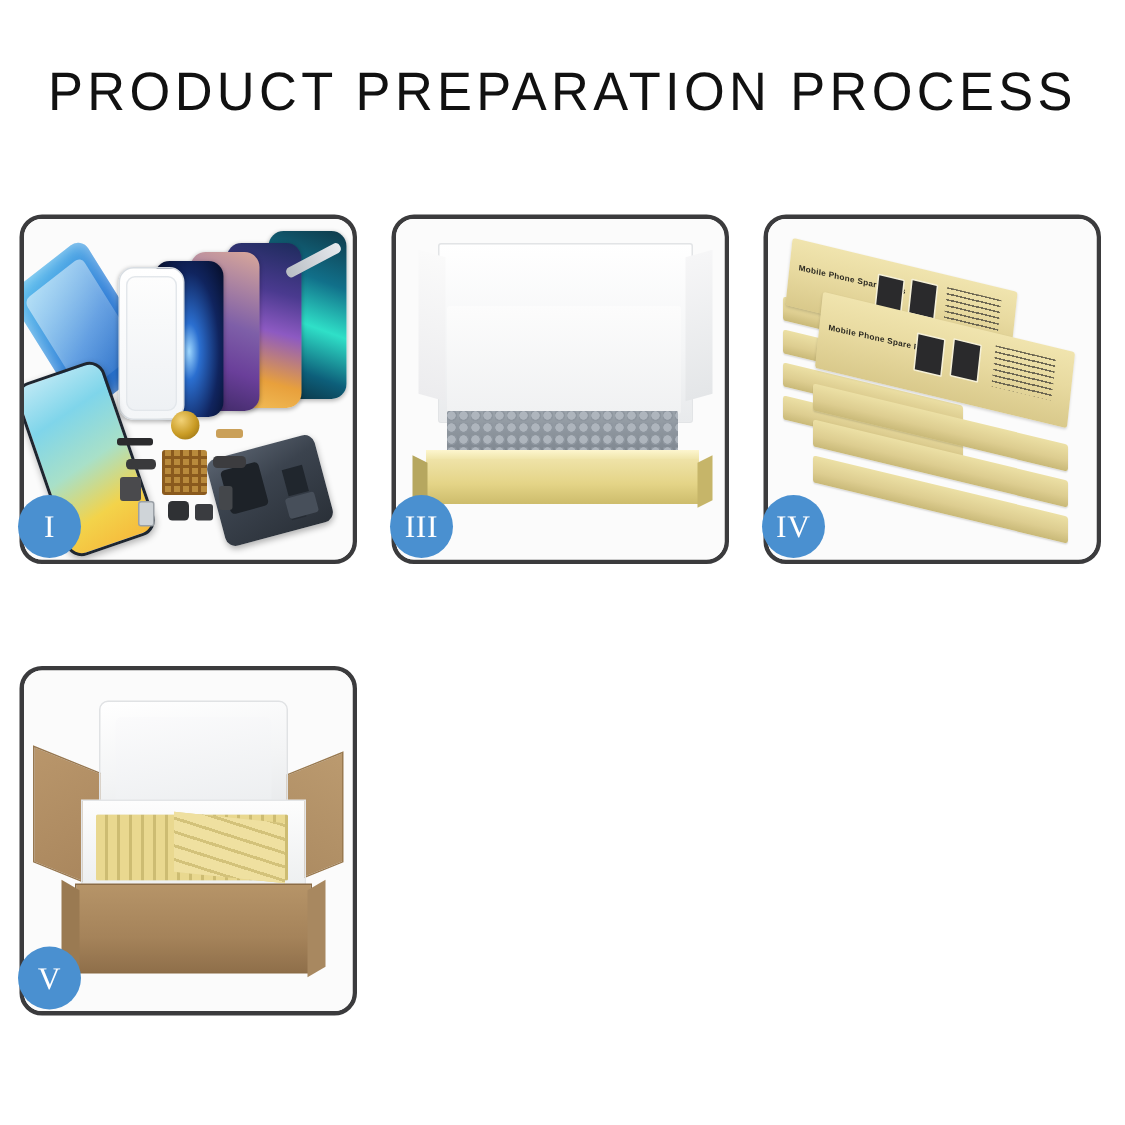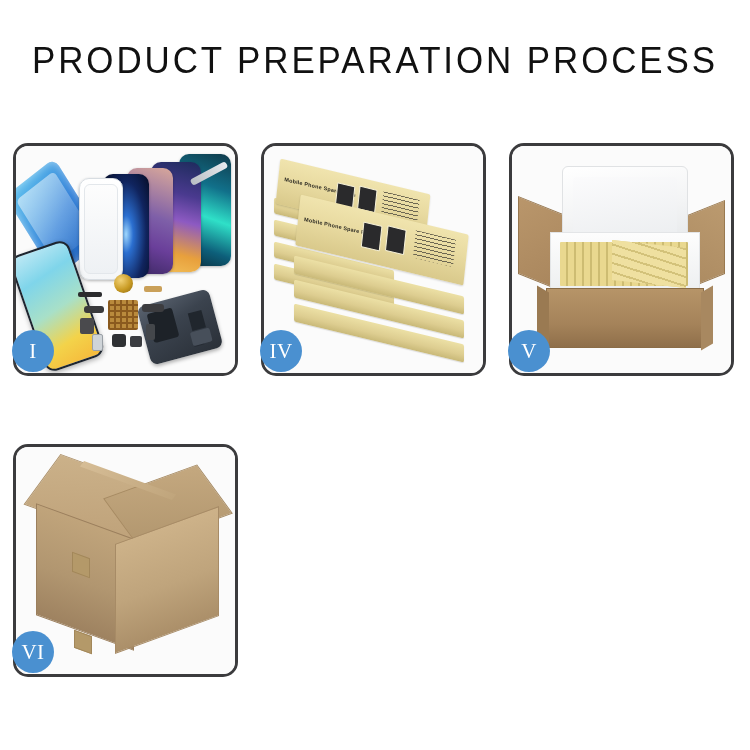--- a/index.html
+++ b/index.html
@@ -434,20 +434,30 @@
         <div class="prt cam"></div>
         <div class="prt spk"></div>
         <div class="prt sim"></div>
         <div class="prt batt"></div>
       </div>
     </div>
     <div class="badge">I</div>
   </div>
 
 
+  <div class="panel">
+    <div class="panel-inner">
+      <div class="box3-lid"></div>
+      <div class="box3-foam"></div>
+      <div class="box3-bubbles"></div>
+      <div class="box3-edge"></div>
+      <div class="box3-front"></div>
+    </div>
+    <div class="badge">III</div>
+  </div>
 
   <div class="panel">
     <div class="panel-inner">
       <div class="stack">
 
         <div class="slab" style="left:2px; top:44px; width:120px; height:16px; transform:skewY(13.5deg);"></div>
         <div class="slab" style="left:2px; top:66px; width:120px; height:16px; transform:skewY(13.5deg);"></div>
         <div class="slab" style="left:2px; top:88px; width:120px; height:16px; transform:skewY(13.5deg);"></div>
         <div class="slab" style="left:2px; top:110px; width:120px; height:16px; transform:skewY(13.5deg);"></div>
 
@@ -479,26 +489,14 @@
       <div class="v-flapR"></div>
       <div class="v-lid"></div>
       <div class="v-foam"></div>
       <div class="v-goods"></div>
       <div class="v-goods2"></div>
       <div class="v-front"></div>
     </div>
     <div class="badge">V</div>
   </div>
 
-  <div class="panel">
-    <div class="panel-inner">
-      <div class="c-top"></div>
-      <div class="c-top2"></div>
-      <div class="c-seam"></div>
-      <div class="c-left"></div>
-      <div class="c-right"></div>
-      <div class="c-tape c-t1"></div>
-      <div class="c-tape c-t2"></div>
-    </div>
-    <div class="badge">VI</div>
-  </div>
 
 </div>
 
 </body></html>

